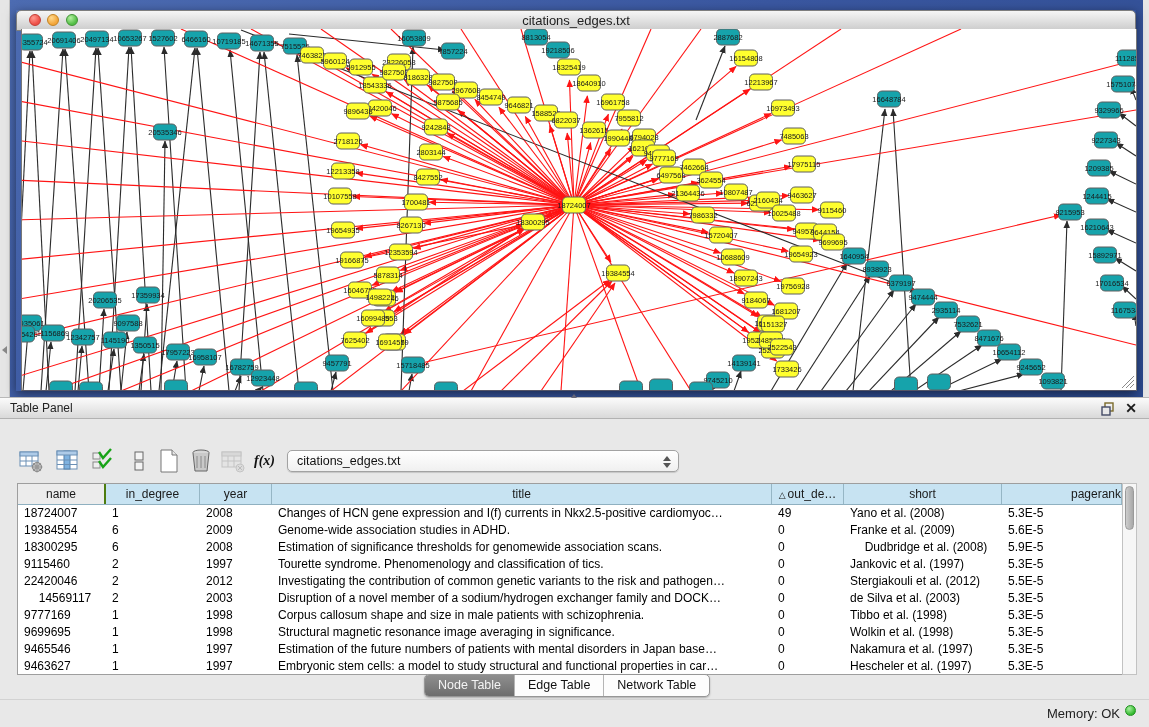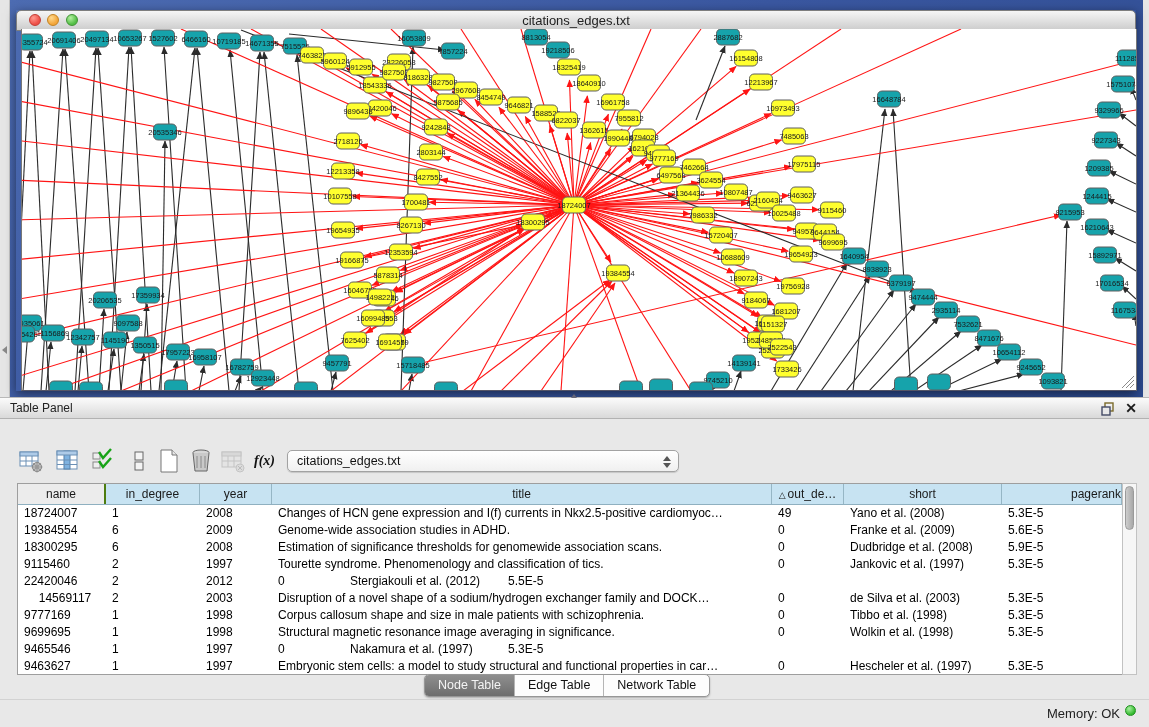--- a/index.html
+++ b/index.html
@@ -954,45 +954,46 @@
       <div class="td" style="width: 72px;">0</div>
       <div class="td" style="width: 158px;">Franke et al. (2009)</div>
       <div class="td" style="width: 120px;">5.6E-5</div>
     </div>
     <div class="tr">
       <div class="td" style="width: 88px;">18300295</div>
       <div class="td" style="width: 94px;">6</div>
       <div class="td" style="width: 72px;">2008</div>
       <div class="td" style="width: 500px;">Estimation of significance thresholds for genomewide association scans.</div>
       <div class="td" style="width: 72px;">0</div>
-      <div class="td" style="width: 158px;">Dudbridge et al. (2008)</div>
+      <div class="td" style="width: 158px; text-align: center;">Dudbridge et al. (2008)</div>
       <div class="td" style="width: 120px;">5.9E-5</div>
     </div>
     <div class="tr">
       <div class="td" style="width: 88px;">9115460</div>
       <div class="td" style="width: 94px;">2</div>
       <div class="td" style="width: 72px;">1997</div>
       <div class="td" style="width: 500px;">Tourette syndrome. Phenomenology and classification of tics.</div>
       <div class="td" style="width: 72px;">0</div>
       <div class="td" style="width: 158px;">Jankovic et al. (1997)</div>
       <div class="td" style="width: 120px;">5.3E-5</div>
     </div>
     <div class="tr">
       <div class="td" style="width: 88px;">22420046</div>
       <div class="td" style="width: 94px;">2</div>
       <div class="td" style="width: 72px;">2012</div>
+      <div class="td" style="width: 500px;">Investigating the contribution of common genetic variants to the risk and pathogen…</div>
       <div class="td" style="width: 72px;">0</div>
       <div class="td" style="width: 158px;">Stergiakouli et al. (2012)</div>
       <div class="td" style="width: 120px;">5.5E-5</div>
     </div>
     <div class="tr">
       <div class="td" style="width: 88px; text-align: center;">14569117</div>
       <div class="td" style="width: 94px;">2</div>
       <div class="td" style="width: 72px;">2003</div>
-      <div class="td" style="width: 500px;">Disruption of a novel shape of a sodium/hydrogen exchanger family and DOCK…</div>
+      <div class="td" style="width: 500px;">Disruption of a novel member of a sodium/hydrogen exchanger family and DOCK…</div>
       <div class="td" style="width: 72px;">0</div>
       <div class="td" style="width: 158px;">de Silva et al. (2003)</div>
       <div class="td" style="width: 120px;">5.3E-5</div>
     </div>
     <div class="tr">
       <div class="td" style="width: 88px;">9777169</div>
       <div class="td" style="width: 94px;">1</div>
       <div class="td" style="width: 72px;">1998</div>
       <div class="td" style="width: 500px;">Corpus callosum shape and size in male patients with schizophrenia.</div>
       <div class="td" style="width: 72px;">0</div>
@@ -1005,20 +1006,21 @@
       <div class="td" style="width: 72px;">1998</div>
       <div class="td" style="width: 500px;">Structural magnetic resonance image averaging in significance.</div>
       <div class="td" style="width: 72px;">0</div>
       <div class="td" style="width: 158px;">Wolkin et al. (1998)</div>
       <div class="td" style="width: 120px;">5.3E-5</div>
     </div>
     <div class="tr">
       <div class="td" style="width: 88px;">9465546</div>
       <div class="td" style="width: 94px;">1</div>
       <div class="td" style="width: 72px;">1997</div>
+      <div class="td" style="width: 500px;">Estimation of the future numbers of patients with mental disorders in Japan base…</div>
       <div class="td" style="width: 72px;">0</div>
       <div class="td" style="width: 158px;">Nakamura et al. (1997)</div>
       <div class="td" style="width: 120px;">5.3E-5</div>
     </div>
     <div class="tr">
       <div class="td" style="width: 88px;">9463627</div>
       <div class="td" style="width: 94px;">1</div>
       <div class="td" style="width: 72px;">1997</div>
       <div class="td" style="width: 500px;">Embryonic stem cells: a model to study structural and functional properties in car…</div>
       <div class="td" style="width: 72px;">0</div>

